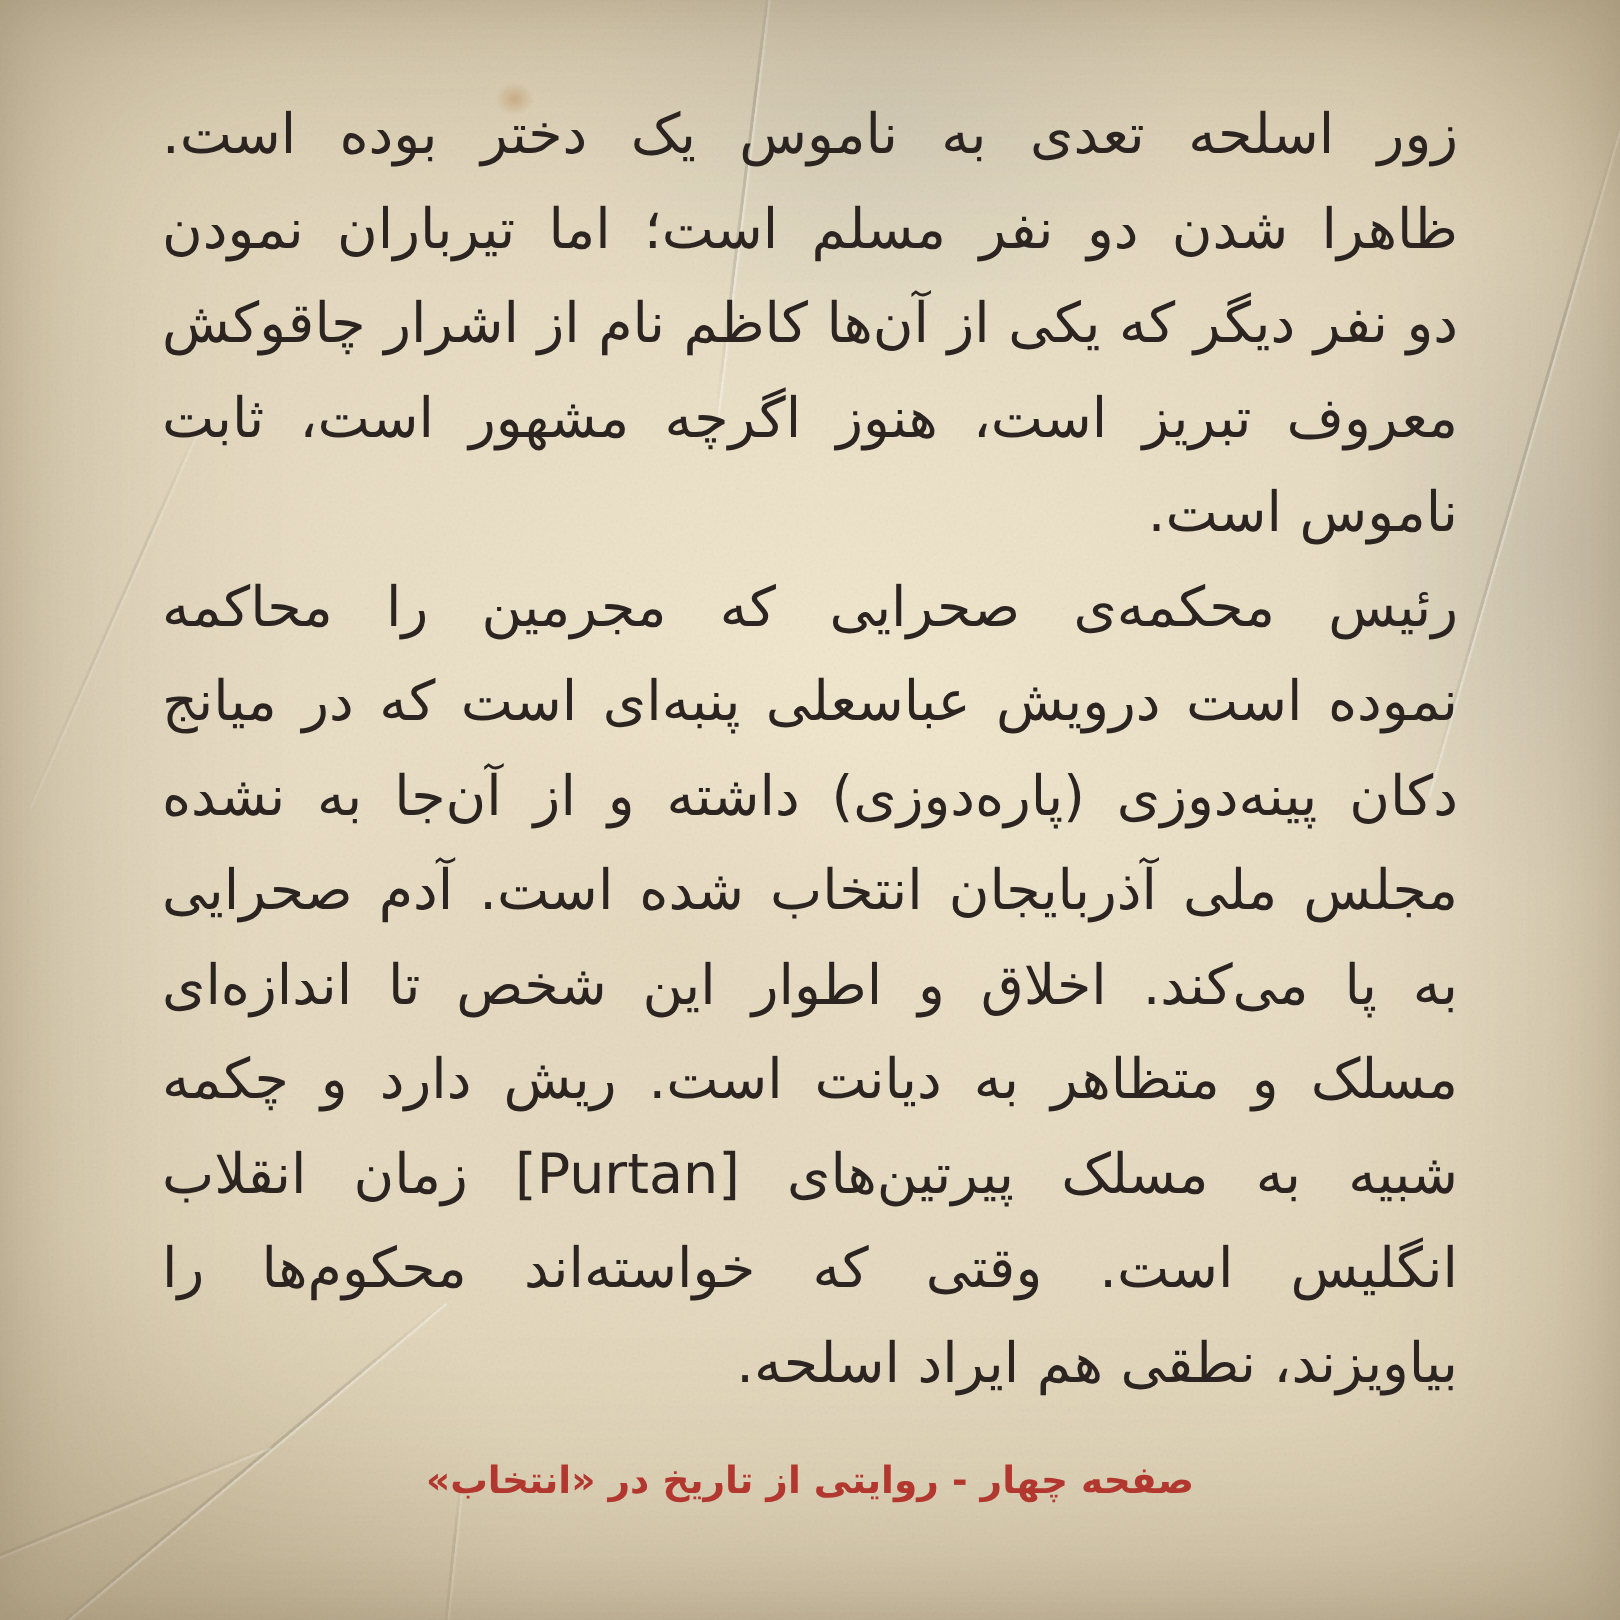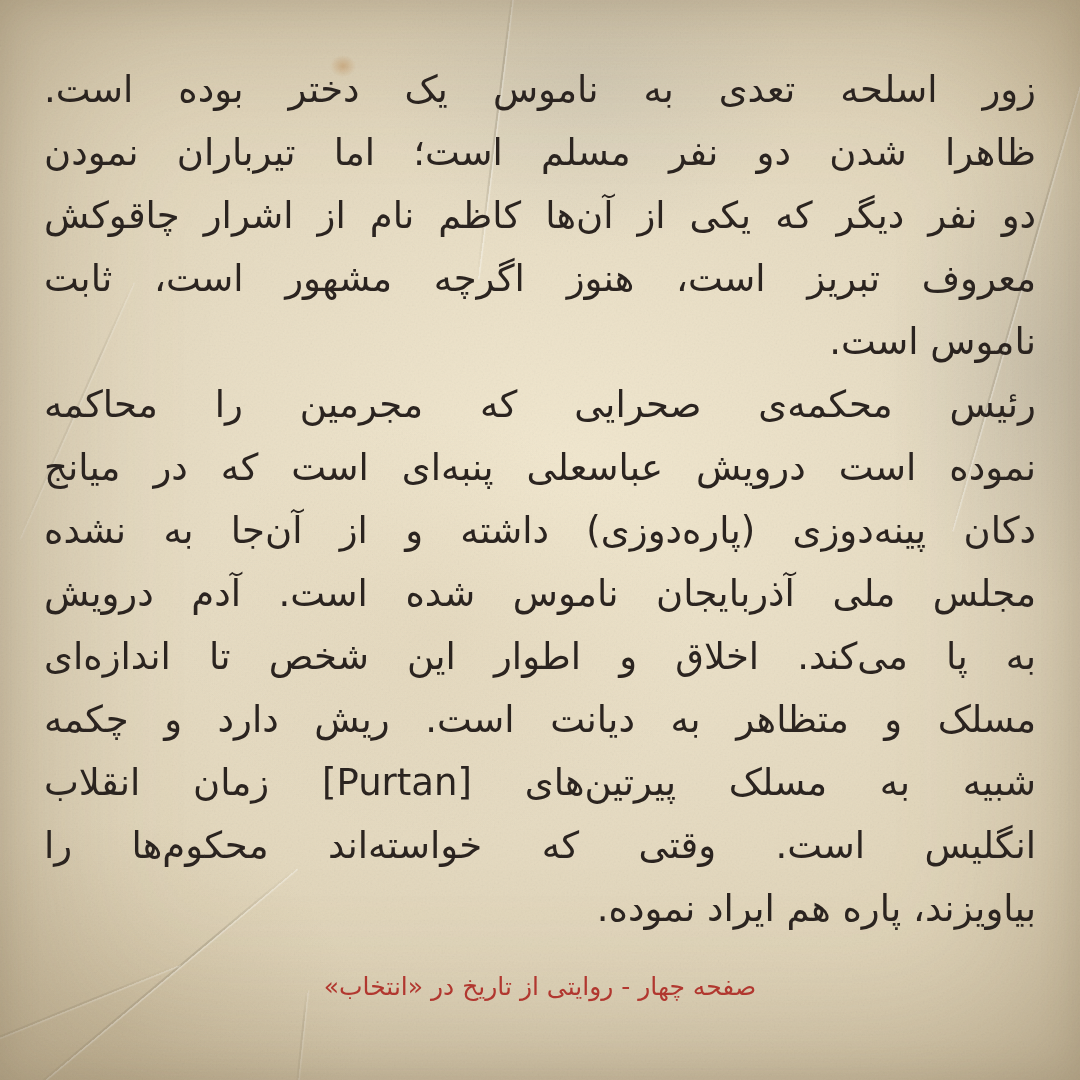--- a/index.html
+++ b/index.html
@@ -72,21 +72,21 @@
                 inset 0 0 40px rgba(104, 88, 60, 0.18);
   }
   .grain { position: absolute; inset: 0; width: 100%; height: 100%; opacity: 0.10; }
 
   
   .text-block {
     position: absolute;
     top: 58px;
     right: 0;
     left: 0;
-    padding: 0 44px;
+    padding: 0 108px;
     direction: rtl;
     color: var(--ink, #2b2420);
     font-size: 37px;
     line-height: 63px;
     font-weight: normal;
     text-rendering: optimizeLegibility;
   }
   .para { margin: 0; padding: 0; }
   .line {
     display: block;
@@ -96,21 +96,21 @@
     white-space: normal;
   }
   .line.end { text-align-last: right; }
   .caption {
     position: absolute;
     left: 0; right: 0;
     top: 972px;
     direction: rtl;
     text-align: center;
     font-size: 25px;
-    font-weight: normal;
+    font-weight: bold;
     color: var(--accent, #b1372f);
   }
 </style>
 </head>
 <body>
 
 <div class="poster" style="background-color: rgb(228, 217, 190);">
 
   <div class="bg-layer">
     <div class="stain stain-gray-top"></div>
@@ -140,23 +140,23 @@
       <span class="line">زور اسلحه تعدی به ناموس یک دختر بوده است.</span>
       <span class="line">ظاهرا شدن دو نفر مسلم است؛ اما تیرباران نمودن</span>
       <span class="line">دو نفر دیگر که یکی از آن‌ها کاظم نام از اشرار چاقوکش</span>
       <span class="line">معروف تبریز است، هنوز اگرچه مشهور است، ثابت</span>
       <span class="line end">ناموس است.</span>
     </p>
     <p class="para">
       <span class="line">رئیس محکمه‌ی صحرایی که مجرمین را محاکمه</span>
       <span class="line">نموده است درویش عباسعلی پنبه‌ای است که در میانج</span>
       <span class="line">دکان پینه‌دوزی (پاره‌دوزی) داشته و از آن‌جا به نشده</span>
-      <span class="line">مجلس ملی آذربایجان ناموس شده است. آدم درویش</span>
+      <span class="line">مجلس ملی آذربایجان انتخاب شده است. آدم صحرایی</span>
       <span class="line">به پا می‌کند. اخلاق و اطوار این شخص تا اندازه‌ای</span>
       <span class="line">مسلک و متظاهر به دیانت است. ریش دارد و چکمه</span>
       <span class="line">شبیه به مسلک پیرتین‌های [Purtan] زمان انقلاب</span>
       <span class="line">انگلیس است. وقتی که خواسته‌اند محکوم‌ها را</span>
-      <span class="line end">بیاویزند، پاره هم ایراد نموده.</span>
+      <span class="line end">بیاویزند، نطقی هم ایراد اسلحه.</span>
     </p>
   </main>
 
   <footer class="caption">صفحه چهار - روایتی از تاریخ در «انتخاب»</footer>
 </div>
 
 </body></html>

